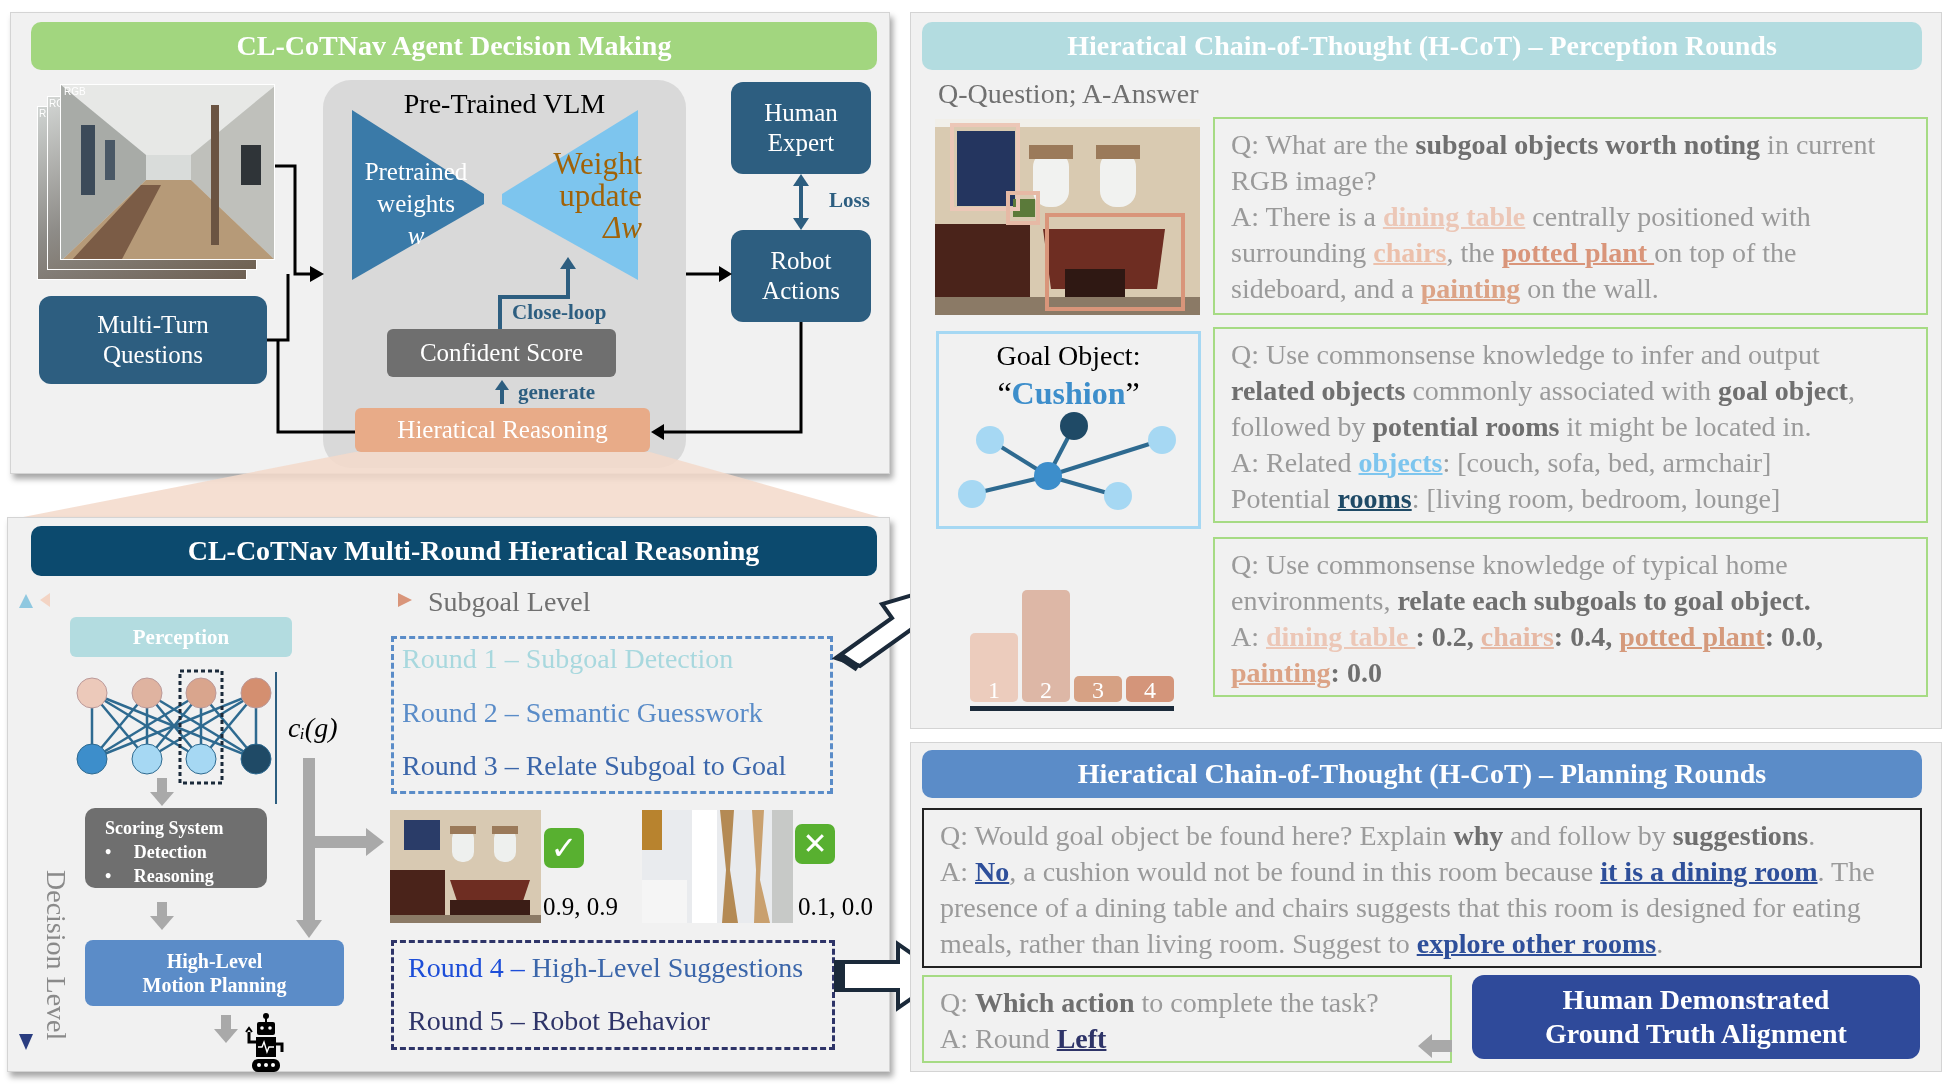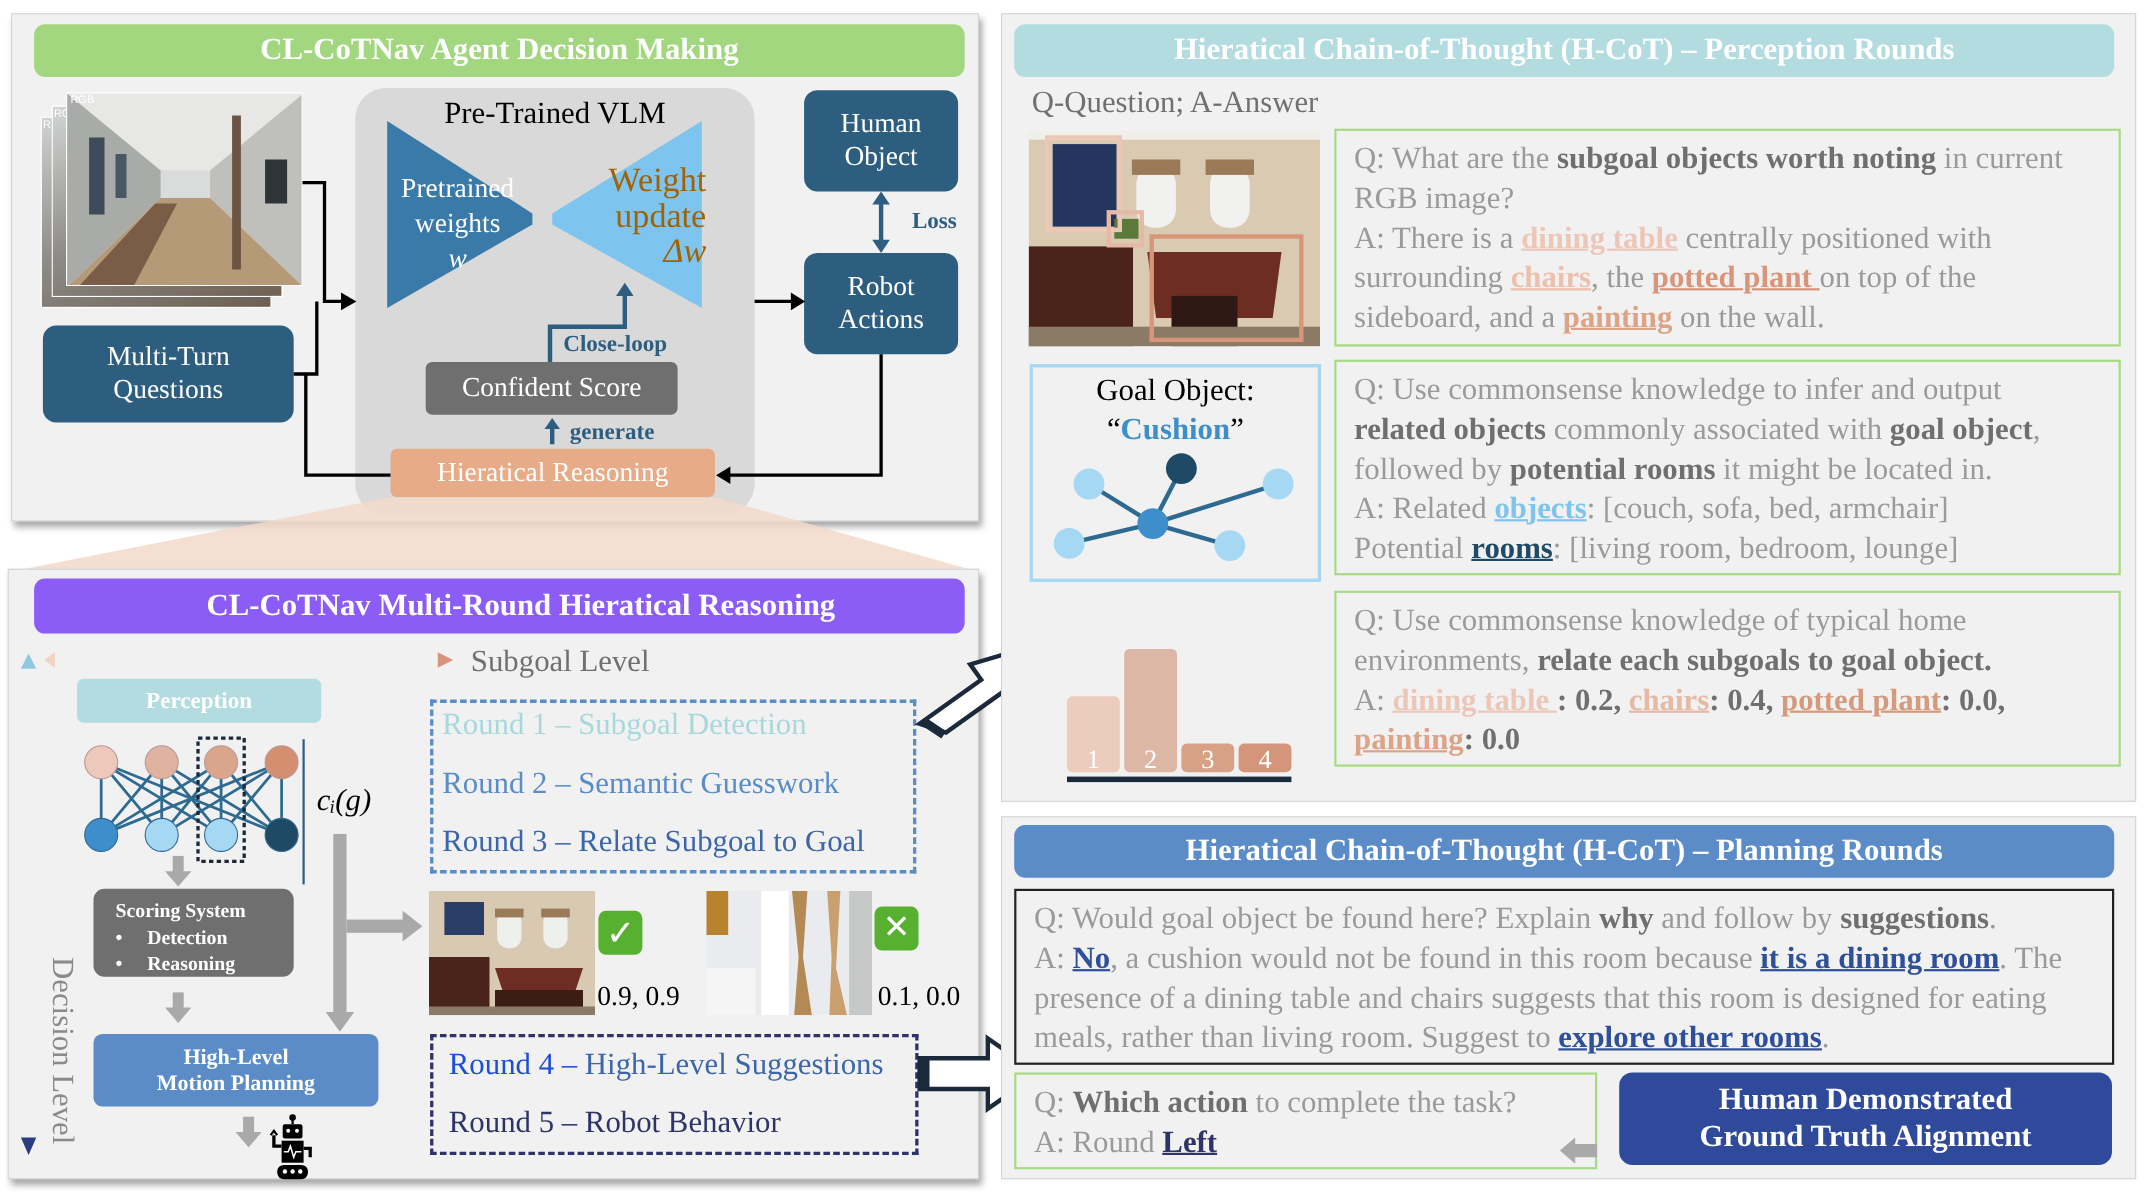--- a/index.html
+++ b/index.html
@@ -78,21 +78,21 @@
 <svg class="abs" style="left:494px;top:380px;" width="16" height="24">
   <line x1="8" y1="24" x2="8" y2="8" stroke="#2d5e80" stroke-width="4"></line>
   <polygon points="1,10 15,10 8,0" fill="#2d5e80"></polygon>
 </svg>
 <div class="abs" style="left:518px;top:380px;font-size:21px;font-weight:bold;color:#2d5e80;">generate</div>
 
 <div class="abs box" style="left:355px;top:408px;width:295px;height:44px;background:#e8ab88;border-radius:6px;font-size:25px;">Hieratical Reasoning</div>
 
 <div class="abs box" style="left:731px;top:82px;width:140px;height:92px;background:#2d5e80;font-size:25px;flex-direction:column;">
   <span>Human</span>
-  <span>Object</span>
+  <span>Expert</span>
 </div>
 <svg class="abs" style="left:791px;top:174px;" width="20" height="56">
   <line x1="10" y1="10" x2="10" y2="46" stroke="#2d5e80" stroke-width="4"></line>
   <polygon points="2,12 18,12 10,0" fill="#2d5e80"></polygon>
   <polygon points="2,44 18,44 10,56" fill="#2d5e80"></polygon>
 </svg>
 <div class="abs" style="left:829px;top:188px;font-size:21px;font-weight:bold;color:#2d5e80;">Loss</div>
 <div class="abs box" style="left:731px;top:230px;width:140px;height:92px;background:#2d5e80;font-size:25px;flex-direction:column;">
   <span>Robot</span>
   <span>Actions</span>
@@ -107,21 +107,21 @@
   <polygon points="719,266 732,274 719,282" fill="#000"></polygon>
   <polyline points="801,322 801,432 662,432" fill="none" stroke="#000" stroke-width="3"></polyline>
   <polygon points="664,424 651,432 664,440" fill="#000"></polygon>
 </svg>
 
 <svg class="abs" style="left:0;top:440px;" width="900" height="90">
   <polygon points="355,12 650,12 890,80 8,80" fill="#f3d9ca" opacity="0.85"></polygon>
 </svg>
 
 <div class="abs panel shadow" style="left:7px;top:517px;width:883px;height:555px;"></div>
-<div class="abs hdr" style="left:31px;top:526px;width:846px;height:50px;background:#8b5cf6;font-size:28px;padding-left:39px;">
+<div class="abs hdr" style="left:31px;top:526px;width:846px;height:50px;background:#0c4a6e;font-size:28px;padding-left:39px;">
   <span>CL-CoTNav Multi-Round Hieratical Reasoning</span>
 </div>
 
 <svg class="abs" style="left:40px;top:590px;" width="380" height="20">
   <defs>
       <linearGradient id="sg" x1="0" x2="1">
         <stop offset="0" stop-color="#f3d4c4"></stop>
         <stop offset="1" stop-color="#d9957a"></stop>
       </linearGradient>
     </defs>
@@ -303,21 +303,21 @@
   </svg>
 </div>
 
 <div class="abs qa" style="left:1213px;top:117px;width:715px;height:198px;border:2px solid #a6db84;">
   <span>Q: What are the </span><b>subgoal objects worth noting</b><span> in current RGB image?</span><br>
   <span>A: There is a </span><span class="u" style="color:#ecc7b7;">dining table</span><span> centrally positioned with surrounding </span><span class="u" style="color:#ecc0ab;">chairs</span><span>, the </span><span class="u" style="color:#d9957a;">potted plant </span><span>on top of the sideboard, and a </span><span class="u" style="color:#dca386;">painting</span><span> on the wall.</span>
 </div>
 
 <div class="abs" style="left:936px;top:331px;width:265px;height:198px;border:3px solid #a6d8f3;"></div>
 <div class="abs" style="left:936px;top:340px;width:265px;text-align:center;font-size:28px;color:#000;">Goal Object:</div>
-<div class="abs" style="left:936px;top:375px;width:265px;text-align:center;font-size:28px;color:#000;">“<b style="color:#3d8ecb;">Cushion</b>”</div>
+<div class="abs" style="left:936px;top:375px;width:265px;text-align:center;font-size:32px;color:#000;">“<b style="color:#3d8ecb;">Cushion</b>”</div>
 <svg class="abs" style="left:950px;top:408px;" width="240" height="110">
   <g stroke="#2e6a90" stroke-width="4">
     <line x1="98" y1="68" x2="40" y2="32"></line>
       <line x1="98" y1="68" x2="124" y2="18"></line>
       <line x1="98" y1="68" x2="212" y2="32"></line>
     <line x1="98" y1="68" x2="22" y2="86"></line>
       <line x1="98" y1="68" x2="168" y2="88"></line>
   </g>
   <circle cx="40" cy="32" r="14" fill="#a6d8f3"></circle>
   <circle cx="124" cy="18" r="14" fill="#1f4a66"></circle>

